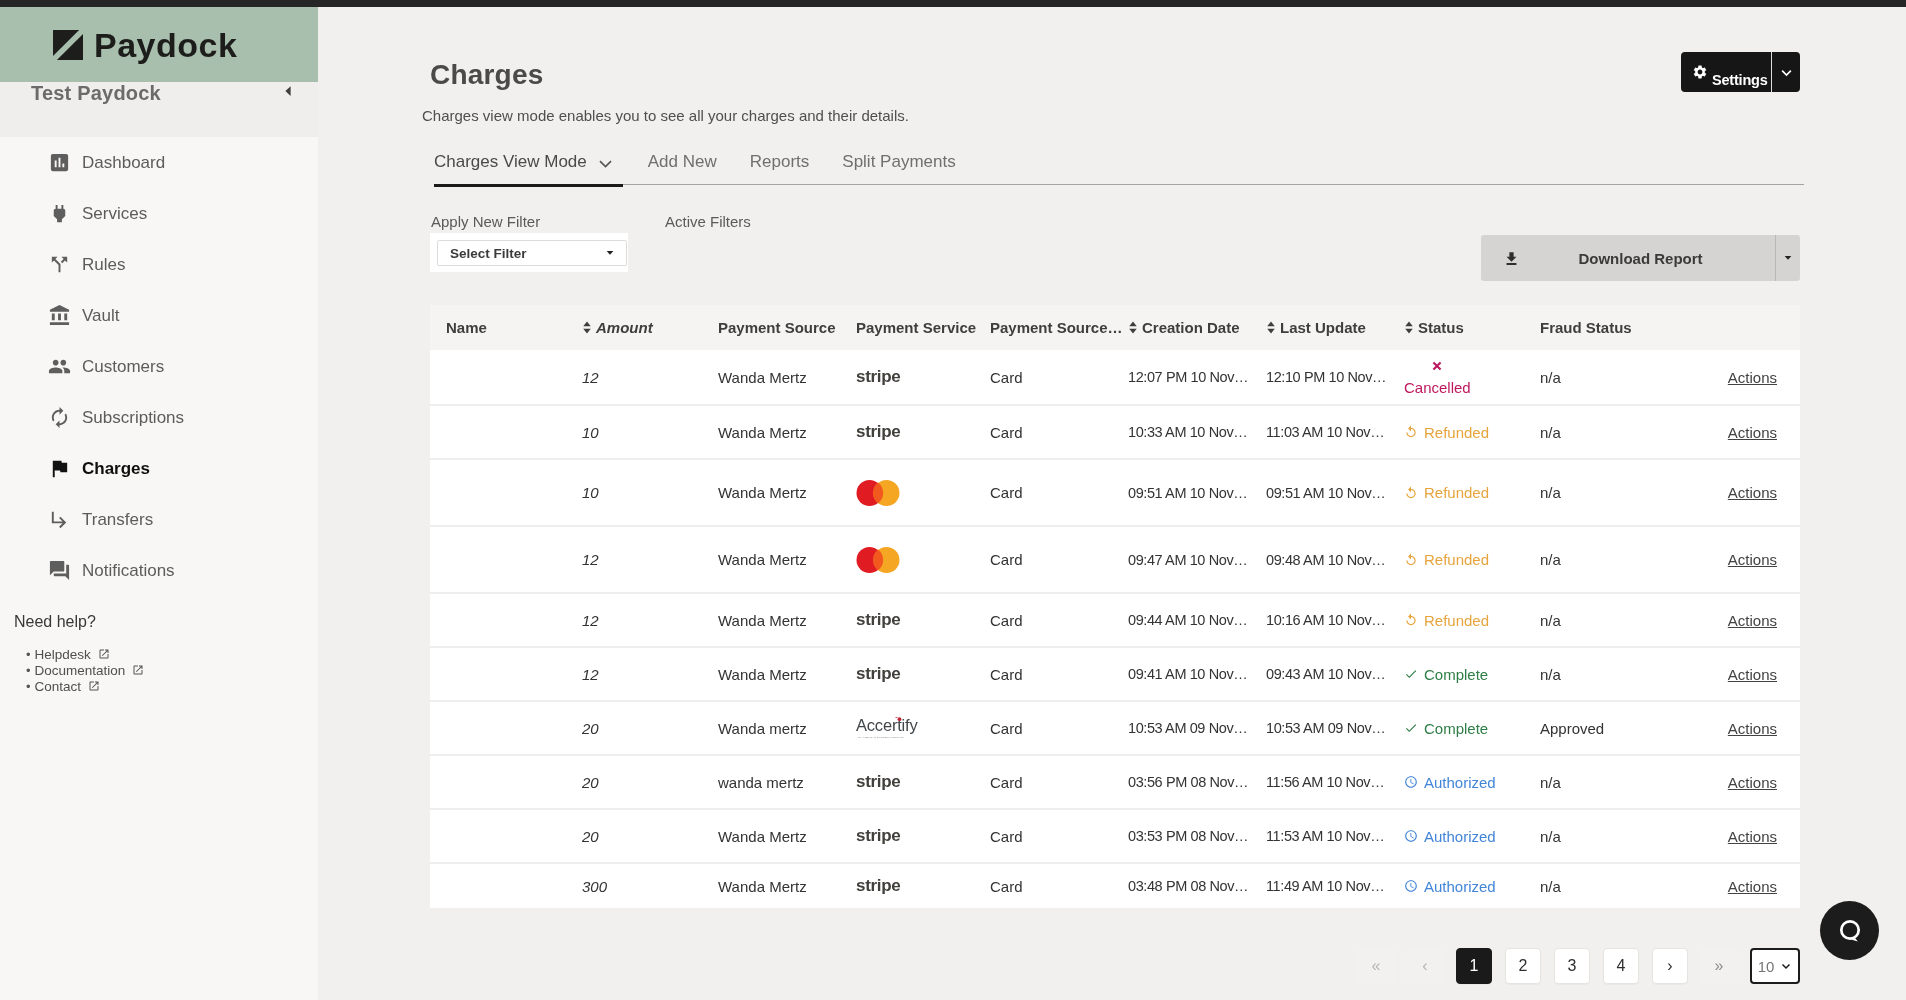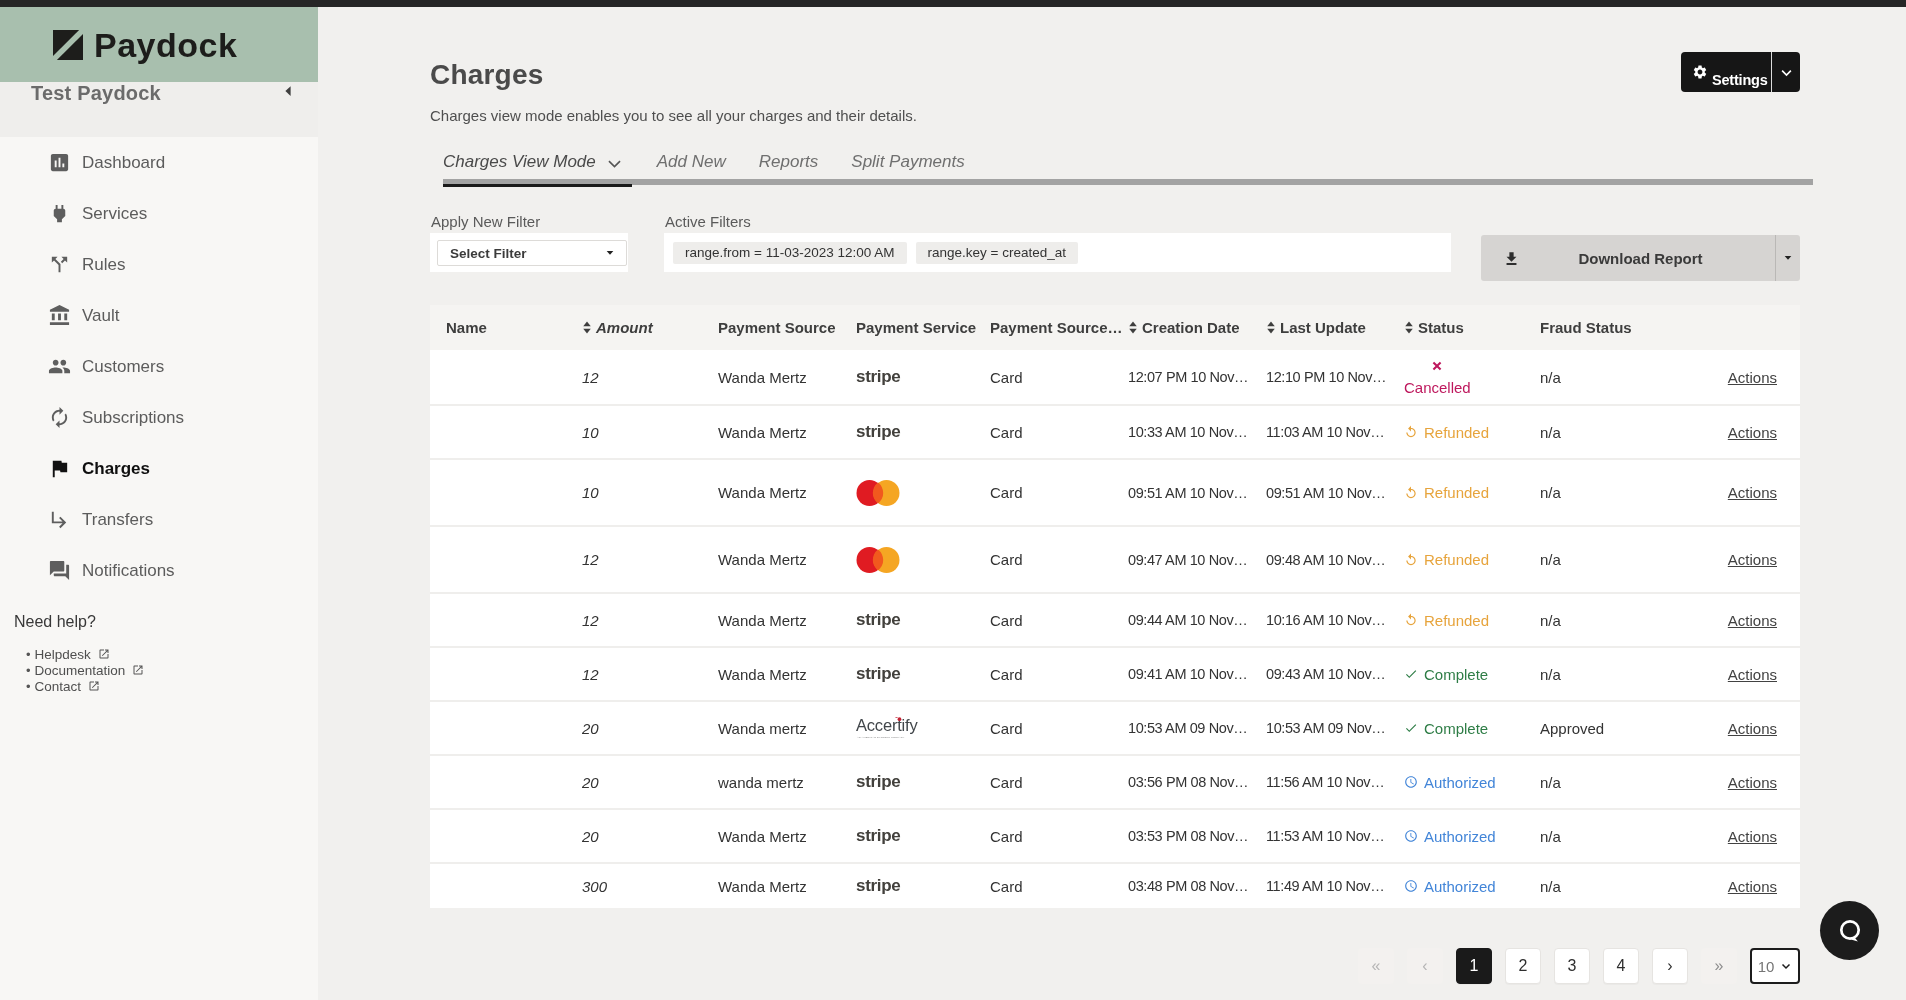--- a/index.html
+++ b/index.html
@@ -44,23 +44,23 @@
   .settings-btn { position:absolute; left:1363px; top:45px; width:119px; height:40px; background:#161616; border-radius:4px; display:flex; align-items:stretch; color:#fff; cursor:pointer; }
   .settings-main { flex:1; display:flex; align-items:center; padding-left:11px; gap:4px; }
   .settings-gear { width:16px; height:16px; color:#fff; }
   .settings-gear svg { width:100%; height:100%; }
   .settings-label { font-size:14.5px; font-weight:700; letter-spacing:-0.2px;margin-top:16px; }
   .settings-divider { width:1px; background:rgba(255,255,255,0.85); margin:0; }
   .settings-caret { width:28px; display:flex; align-items:center; justify-content:center; }
   .settings-caret svg { width:15px; height:15px; }
 
   .page-title { position:absolute; left:112px; top:52px; font-size:28px; font-weight:700; color:#4a4a4a; letter-spacing:0.2px; }
-  .page-subtitle { position:absolute; left:112px; top:100px; font-size:15px; color:#4f4f4f; }
-
-  .tabs { position:absolute; left:125px; top:138px; width:1370px; height:40px; border-bottom:6px solid #a3a3a3; display:flex;font-style:italic; }
+  .page-subtitle { position:absolute; left:104px; top:100px; font-size:15px; color:#4f4f4f; }
+
+  .tabs { position:absolute; left:116px; top:138px; width:1370px; height:40px; border-bottom:1px solid #a3a3a3; display:flex; }
   .tab { display:flex; align-items:flex-start; padding-top:7px; margin-right:33px; font-size:17px; color:#6f6f6f; cursor:pointer; position:relative; height:40px; }
   .tab .tab-caret { width:19px; height:19px; margin-left:9px; margin-top:2px; color:#555; }
   .tab .tab-caret svg { width:100%; height:100%; }
   .tab.active { color:#4a4a4a; }
   .tab-underline { position:absolute; left:0; bottom:-2px; width:189px; height:3px; background:#1a1a1a; }
 
   .filter-label { position:absolute; top:206px; font-size:15px; color:#5a5a5a; }
   .filter-label.apply { left:113px; }
   .filter-label.active-f { left:347px; }
 
@@ -306,24 +306,20 @@
 
   <div class="filter-box box-select">
     <div class="select-filter">
       <span class="select-filter-label">Select Filter</span>
       <svg viewBox="0 0 24 24" fill="currentColor">
           <path d="M4 7l8 9 8-9z"></path>
         </svg>
     </div>
   </div>
 
-  <div class="filter-box box-chips" id="chips">
-      <span class="chip">range.from = 11-03-2023 12:00 AM</span>
-      <span class="chip">range.key = created_at</span>
-    </div>
 
   <div class="download-btn">
     <div class="download-main">
       <span class="download-icon">
         <svg viewBox="0 0 24 24" fill="currentColor">
             <path d="M19 9.5h-4V3H9v6.5H5l7 7 7-7zM5 18.5v2.5h14v-2.5H5z"></path>
           </svg>
       </span>
       <span class="download-label">Download Report</span>
     </div>

